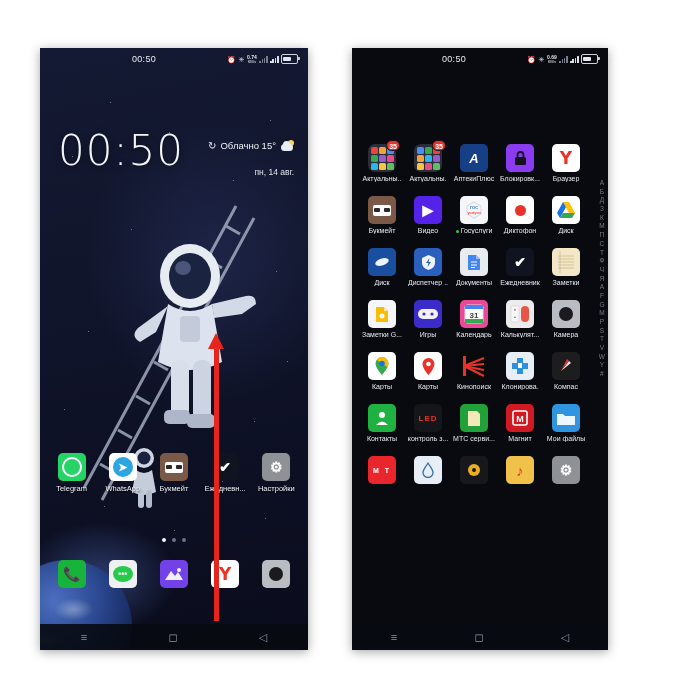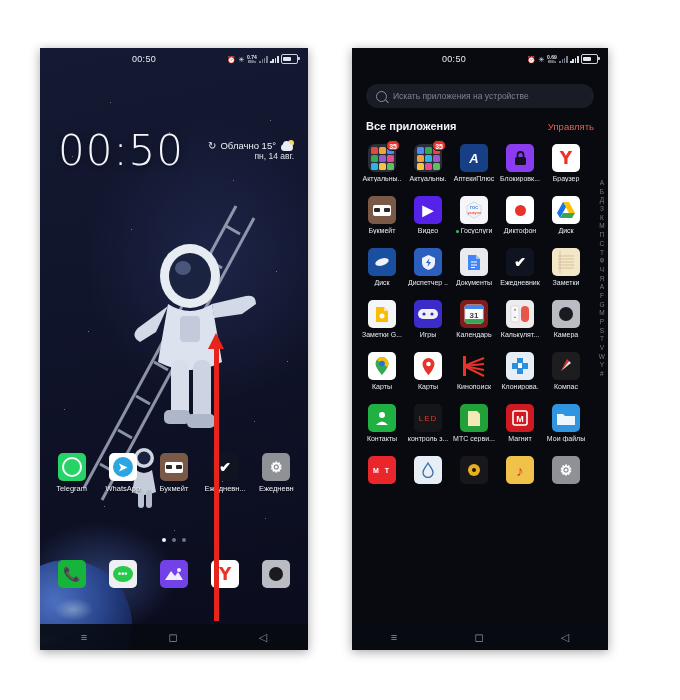--- a/index.html
+++ b/index.html
@@ -125,21 +125,21 @@
   }
   .cloud-ic .c2 {
     position:absolute; left:3px; bottom:3px; width:7px; height:7px;
     background:#e9edf5; border-radius:50%;
   }
   .cloud-ic .sun {
     position:absolute; right:0px; top:0px; width:6px; height:6px;
     background:#f6d568; border-radius:50%;
   }
   .lock-date {
-    position:absolute; right:14px; top:103px;
+    position:absolute; right:14px; top:119px;
     color:#dfe3ec; font-size:8.5px;
   }
 
   
   .home-row {
     position:absolute; left:0; right:0;
     display:flex; justify-content:space-around; align-items:flex-start;
     padding: 0 6px; box-sizing:border-box;
   }
   #home-row-apps { top: 405px; }
@@ -272,21 +272,21 @@
   .videoic { background:#5422e8; }
   .gosic { background:#f4f6fa; }
   .diktic { background:#fff; }
   .driveic { background:#fff; }
   .yadiskic { background:#1a4fa0; }
   .dispic { background:#2b5fbe; }
   .docic { background:#e9ecef; }
   .notesic { background:#f2e8c8; }
   .gkeepic { background:#f5f6f7; }
   .gamesic { background:#3b2cc9; }
-  .calic { background:#7f1d1d; }
+  .calic { background:#ec4899; }
   .calcic { background:#ececec; }
   .gmapic { background:#fff; }
   .ymapic { background:#fff; }
   .kinoic { background:#0a0a0a; }
   .cloneic { background:#e8eef6; }
   .compassic { background:#1d1d1f; }
   .contactsic { background:#1fb141; }
   .ledic { background:#15161a; }
   .mtsic { background:#22a03a; }
   .magnitic { background:#cf1a22; }
@@ -420,21 +420,21 @@
             <span class="mask"></span>
           </div>
         <div class="lbl">Букмейт</div>
       </div>
       <div class="home-app">
         <div class="ic check">✔</div>
         <div class="lbl">Ежедневн...</div>
       </div>
       <div class="home-app">
         <div class="ic gearic">⚙</div>
-        <div class="lbl">Ежедневн</div>
+        <div class="lbl">Настройки</div>
       </div>
     </div>
 
     <div class="page-dots">
       <i class="on"></i>
       <i></i>
       <i></i>
     </div>
 
     <div class="home-row" id="home-dock">
@@ -498,29 +498,21 @@
             <span></span>
             <span></span>
             <span></span>
           </span>
         <span class="batt">
             <i></i>
           </span>
       </div>
     </div>
 
-    <div class="searchbar">
-      <span class="search-ic"></span>
-      <span class="search-ph">Искать приложения на устройстве</span>
-    </div>
-
-    <div class="drawer-head">
-      <span class="drawer-title">Все приложения</span>
-      <span class="drawer-manage">Управлять</span>
-    </div>
+
 
     <div class="grid">
 
       <div class="grid-row">
         <div class="grid-app">
           <div class="folder">
             <i style="background:#e8453c"></i>
               <i style="background:#f2a33c"></i>
               <i style="background:#4c8bf5"></i>
             <i style="background:#34a853"></i>
@@ -773,21 +765,21 @@
           <div class="ic contactsic">
             <svg width="16" height="16" viewBox="0 0 16 16">
                 <circle cx="8" cy="5" r="3" fill="#fff"></circle>
                 <path d="M2 15 q6 -7 12 0 Z" fill="#fff"></path>
               </svg>
           </div>
           <div class="lbl">Контакты</div>
         </div>
         <div class="grid-app">
           <div class="ic ledic">
-            <span style="font-size:8px;font-weight:400;color:#e8332a;letter-spacing:1px;">LED</span>
+            <span style="font-size:8px;font-weight:700;color:#e8332a;letter-spacing:1px;">LED</span>
           </div>
           <div class="lbl">контроль з...</div>
         </div>
         <div class="grid-app">
           <div class="ic mtsic">
             <svg width="14" height="17" viewBox="0 0 14 17">
                 <path d="M1 1 H10 L13 4 V16 H1 Z" fill="#f3e9b8"></path>
               </svg>
           </div>
           <div class="lbl">МТС серви...</div>

